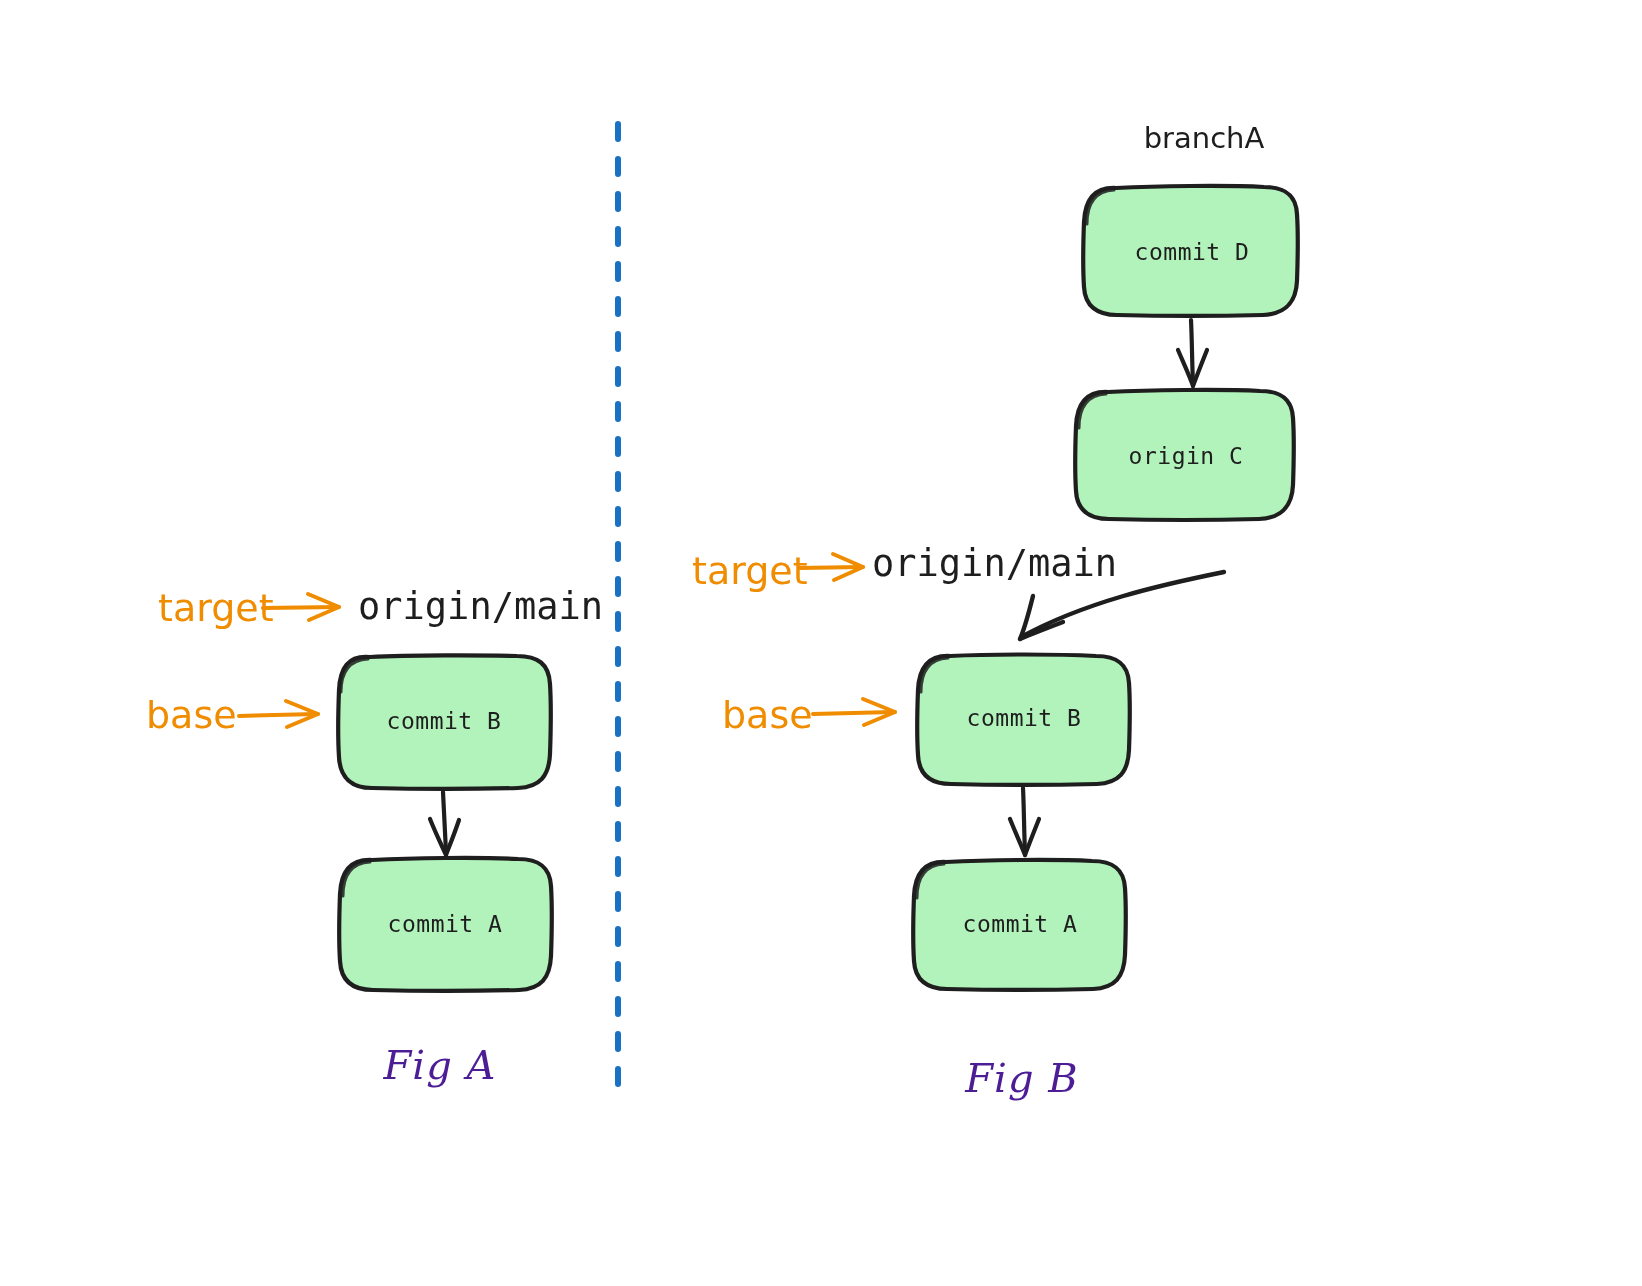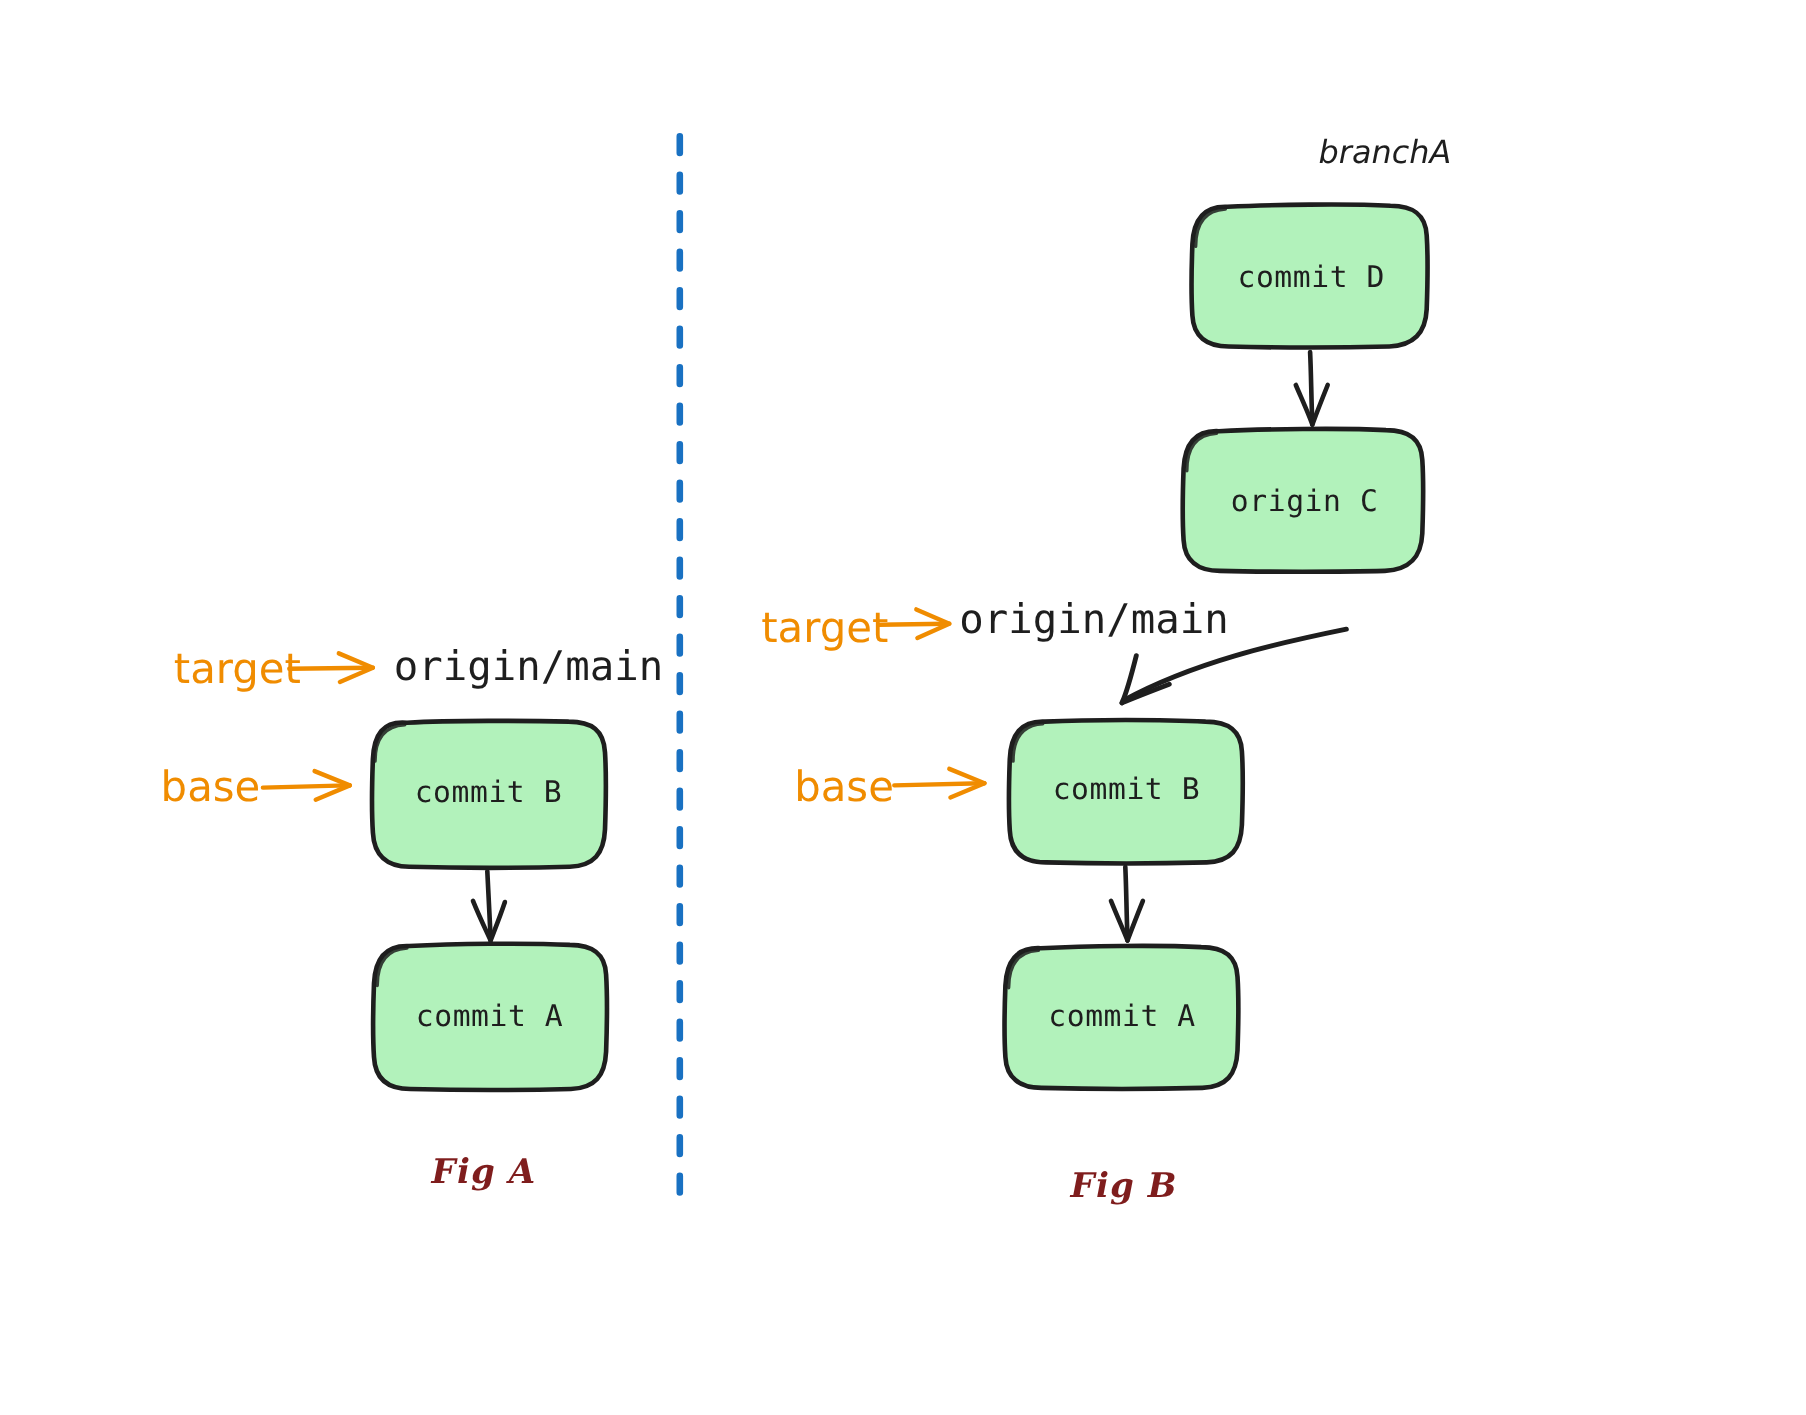--- a/index.html
+++ b/index.html
@@ -21,21 +21,21 @@
   #sketch {
     position: absolute;
     left: 0;
     top: 0;
     width: 1642px;
     height: 1286px;
   }
   .node-label {
     position: absolute;
     font-family: "DejaVu Sans Mono", monospace;
-    font-size: 27px;
+    font-size: 23px;
     color: #1e1e1e;
     letter-spacing: 0.5px;
     white-space: nowrap;
     transform: translate(-50%, -50%);
     pointer-events: none;
   }
   .branch-label {
     position: absolute;
     font-family: "DejaVu Sans", sans-serif;
     font-size: 29px;
@@ -56,23 +56,23 @@
     font-family: "DejaVu Sans", sans-serif;
     font-size: 38px;
     color: #f08c00;
     white-space: nowrap;
     transform: translate(0, -50%);
   }
   .fig-label {
     position: absolute;
     font-family: "DejaVu Serif", serif;
     font-style: italic;
-    font-weight: bold;
-    font-size: 31px;
-    color: #7f1d1d;
+    font-weight: normal;
+    font-size: 40px;
+    color: #4c1d95;
     white-space: nowrap;
     transform: translate(-50%, -50%);
     letter-spacing: 1px;
   }
 </style>
 </head>
 <body>
 
 <div id="canvas">
 
@@ -215,21 +215,21 @@
   <div class="pointer-label" style="left:146px; top:715px;">base</div>
 
   <div class="ref-label" style="left:358px; top:606px;">origin/main</div>
 
   <div class="node-label" style="left:444px; top:721px;">commit B</div>
 
   <div class="node-label" style="left:445px; top:924px;">commit A</div>
 
   <div class="fig-label" style="left:440px; top:1065px;">Fig A</div>
 
-  <div class="branch-label" style="left:1259px; top:138px;font-style:italic;">branchA</div>
+  <div class="branch-label" style="left:1204px; top:138px;">branchA</div>
 
   <div class="node-label" style="left:1192px; top:252px;">commit D</div>
 
   <div class="node-label" style="left:1186px; top:456px;">origin C</div>
 
   <div class="pointer-label" style="left:692px; top:571px;">target</div>
 
   <div class="ref-label" style="left:872px; top:563px;">origin/main</div>
 
   <div class="pointer-label" style="left:722px; top:715px;">base</div>

